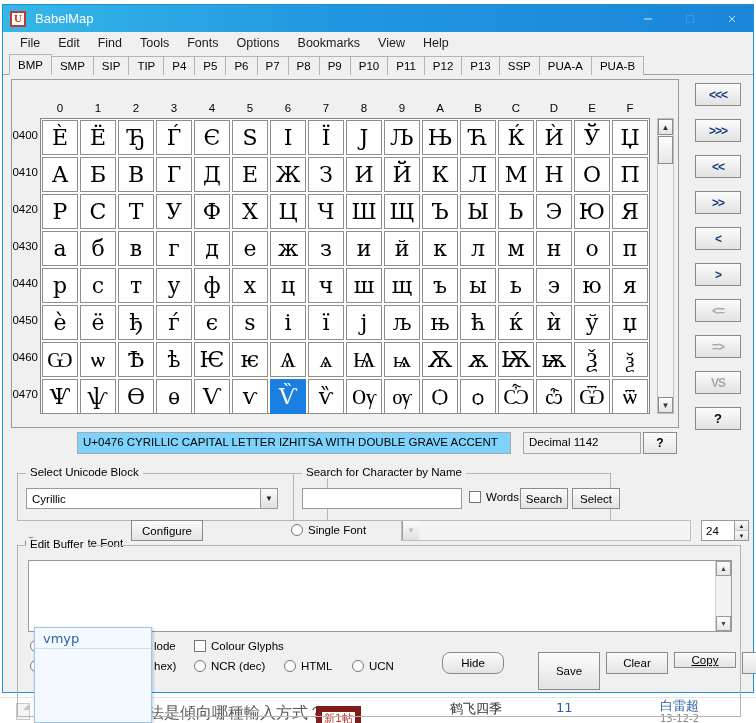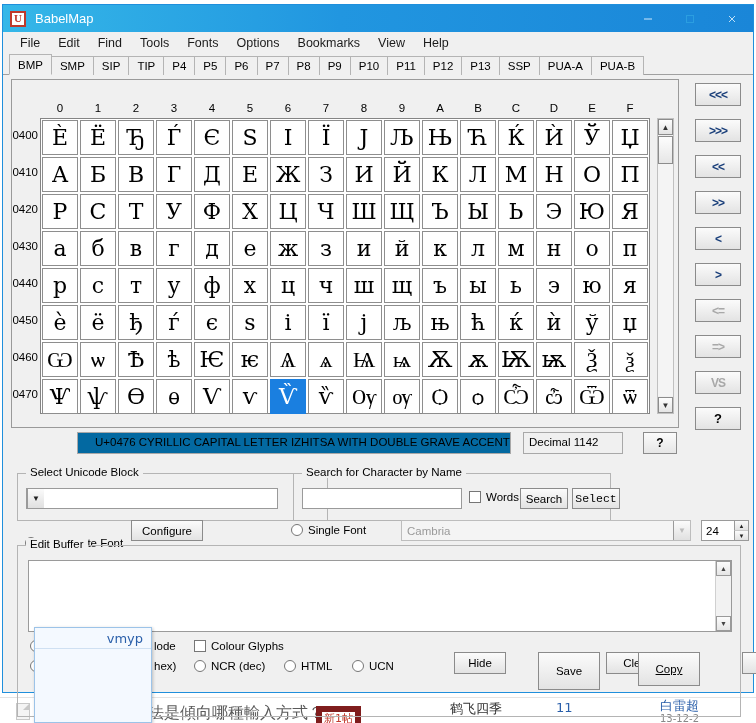--- a/index.html
+++ b/index.html
@@ -189,26 +189,26 @@
     border: 1px solid #8c8c8c;
   }
   .vs-track {
     position:absolute; left:0; top:45px; width:15px; bottom:17px; background:#f4f4f4;
   }
 
   
   .statusrow { position: absolute; left: 8px; top: 357px; width: 668px; height: 26px; }
   .charname {
     position: absolute; left: 66px; top: 0; width: 434px; height: 22px;
-    background: #0369a1; border: 1px solid #a8a8a8;
-    font-size: 11.5px; color: #000; padding: 3px 17px;
+    background: #7dd3fc; border: 1px solid #a8a8a8;
+    font-size: 11.5px; color: #000; padding: 3px 5px;
     white-space: nowrap; overflow: hidden;
   }
   .decimal {
-    position: absolute; left: 512px; top: 0; width: 100px; height: 22px;
+    position: absolute; left: 512px; top: 0; width: 118px; height: 22px;
     background: #f0f0f0; border: 1px solid #a8a8a8;
     font-size: 11.5px; color: #000; padding: 3px 5px;
   }
   .qbtn {
     position: absolute; left: 632px; top: 0; width: 34px; height: 22px;
     background: linear-gradient(to bottom,#fbfbfb,#e6e6e6);
     border: 1px solid #8b8b8b;
     display:flex;align-items:center;justify-content:center;
     font-size: 12px; font-weight:bold; color:#000;
   }
@@ -314,21 +314,20 @@
     position: absolute; left: 34px; top: 627px;
     width: 118px; height: 96px;
     background: #f4f9ff; border: 1px solid #9cc3e8;
     box-shadow: 1px 1px 3px rgba(0,0,0,.22);
     z-index: 50;
   }
   .ime-input {
     font-family: "DejaVu Sans", sans-serif;
     font-size: 13px; color: #2a5faa; padding: 3px 8px 2px 8px;
     border-bottom: 1px solid #cfe0f2;
-    text-align: right;
   }
   .ime-row {
     font-size: 12.5px; padding: 2px 8px; color: #2a5faa;
     font-family: "DejaVu Sans", sans-serif;
     white-space: nowrap;
   }
   .ime-row .cand { color: #2f4f9e; }
   .ime-row .key { color: #d03b6e; }
 </style>
 </head>
@@ -588,48 +587,48 @@
           <div class="navbtn" style="top: 180px;">&gt;</div>
           <div class="navbtn disabled" style="top: 216px;">&lt;=</div>
           <div class="navbtn disabled" style="top: 252px;">=&gt;</div>
           <div class="navbtn disabled" style="top: 288px;">VS</div>
           <div class="navbtn help" style="top: 324px;">?</div>
         </div>
 
       <div class="group" style="left:14px; top:398px; width:311px; height:48px;">
         <div class="glabel">Select Unicode Block</div>
         <div class="combo" style="left:8px; top:14px; width:252px; height:21px;">
+          <div class="ctext">Cyrillic</div>
           <div class="carrow">▼</div>
         </div>
       </div>
 
       <div class="group" style="left:290px; top:398px; width:318px; height:48px;">
         <div class="glabel">Search for Character by Name</div>
         <input class="txtinput" style="left: 8px; top: 14px; width: 160px; height: 21px;" value="">
         <div class="chk" style="left:175px; top:17px;">
           <span class="boxel"></span>
           <span>Words</span>
         </div>
         <div class="btn" style="left:226px; top:14px; width:48px; height:21px;">Search</div>
-        <div class="btn" style="left:278px; top:14px; width:48px; height:21px;font-family:Liberation Mono, monospace;">Select</div>
+        <div class="btn" style="left:278px; top:14px; width:48px; height:21px;">Select</div>
       </div>
 
 
       <div class="radio on" style="left:22px; top:462px;">
         <span class="rel"></span>
         <span>Composite Font</span>
       </div>
       <div class="btn" style="left:128px; top:445px; width:72px; height:21px;">Configure</div>
 
       <div class="radio" style="left:288px; top:449px;">
         <span class="rel"></span>
         <span>Single Font</span>
       </div>
       <div class="combo disabled" style="left:398px; top:445px; width:290px; height:21px;">
-        <div class="ctext">Cambria</div>
         <div class="carrow">▼</div>
       </div>
       <div class="spin" style="left:698px; top:445px; width:48px; height:21px;">
         <div class="sval">24</div>
         <div class="sbtns">
           <div>▲</div>
           <div>▼</div>
         </div>
       </div>
 
@@ -666,24 +665,24 @@
         <div class="radio" style="left:266px; top:114px;">
           <span class="rel"></span>
           <span>HTML</span>
         </div>
         <div class="radio" style="left:334px; top:114px;">
           <span class="rel"></span>
           <span>UCN</span>
         </div>
 
         <div id="actionbtns">
-            <div class="btn" style="left: 436px; top: 106px; width: 52px; height: 22px;">Hide</div>
+            <div class="btn" style="left: 424px; top: 106px; width: 62px; height: 22px; border-radius: 8px;">Hide</div>
             <div class="btn" style="left: 520px; top: 106px; width: 62px; height: 38px;">Save</div>
             <div class="btn" style="left: 588px; top: 106px; width: 62px; height: 22px;">Clear</div>
-            <div class="btn" style="left: 620px; top: 106px; width: 62px; height: 34px; text-decoration: underline;">Copy</div>
+            <div class="btn" style="left: 656px; top: 106px; width: 62px; height: 16px; text-decoration: underline;">Copy</div>
             <div class="btn" style="left: 724px; top: 106px; width: 62px; height: 22px;">Cut</div>
           </div>
       </div>
 
     </div>
   </div>
 
   <div class="ime">
     <div class="ime-input">vmyp</div>
   </div>

